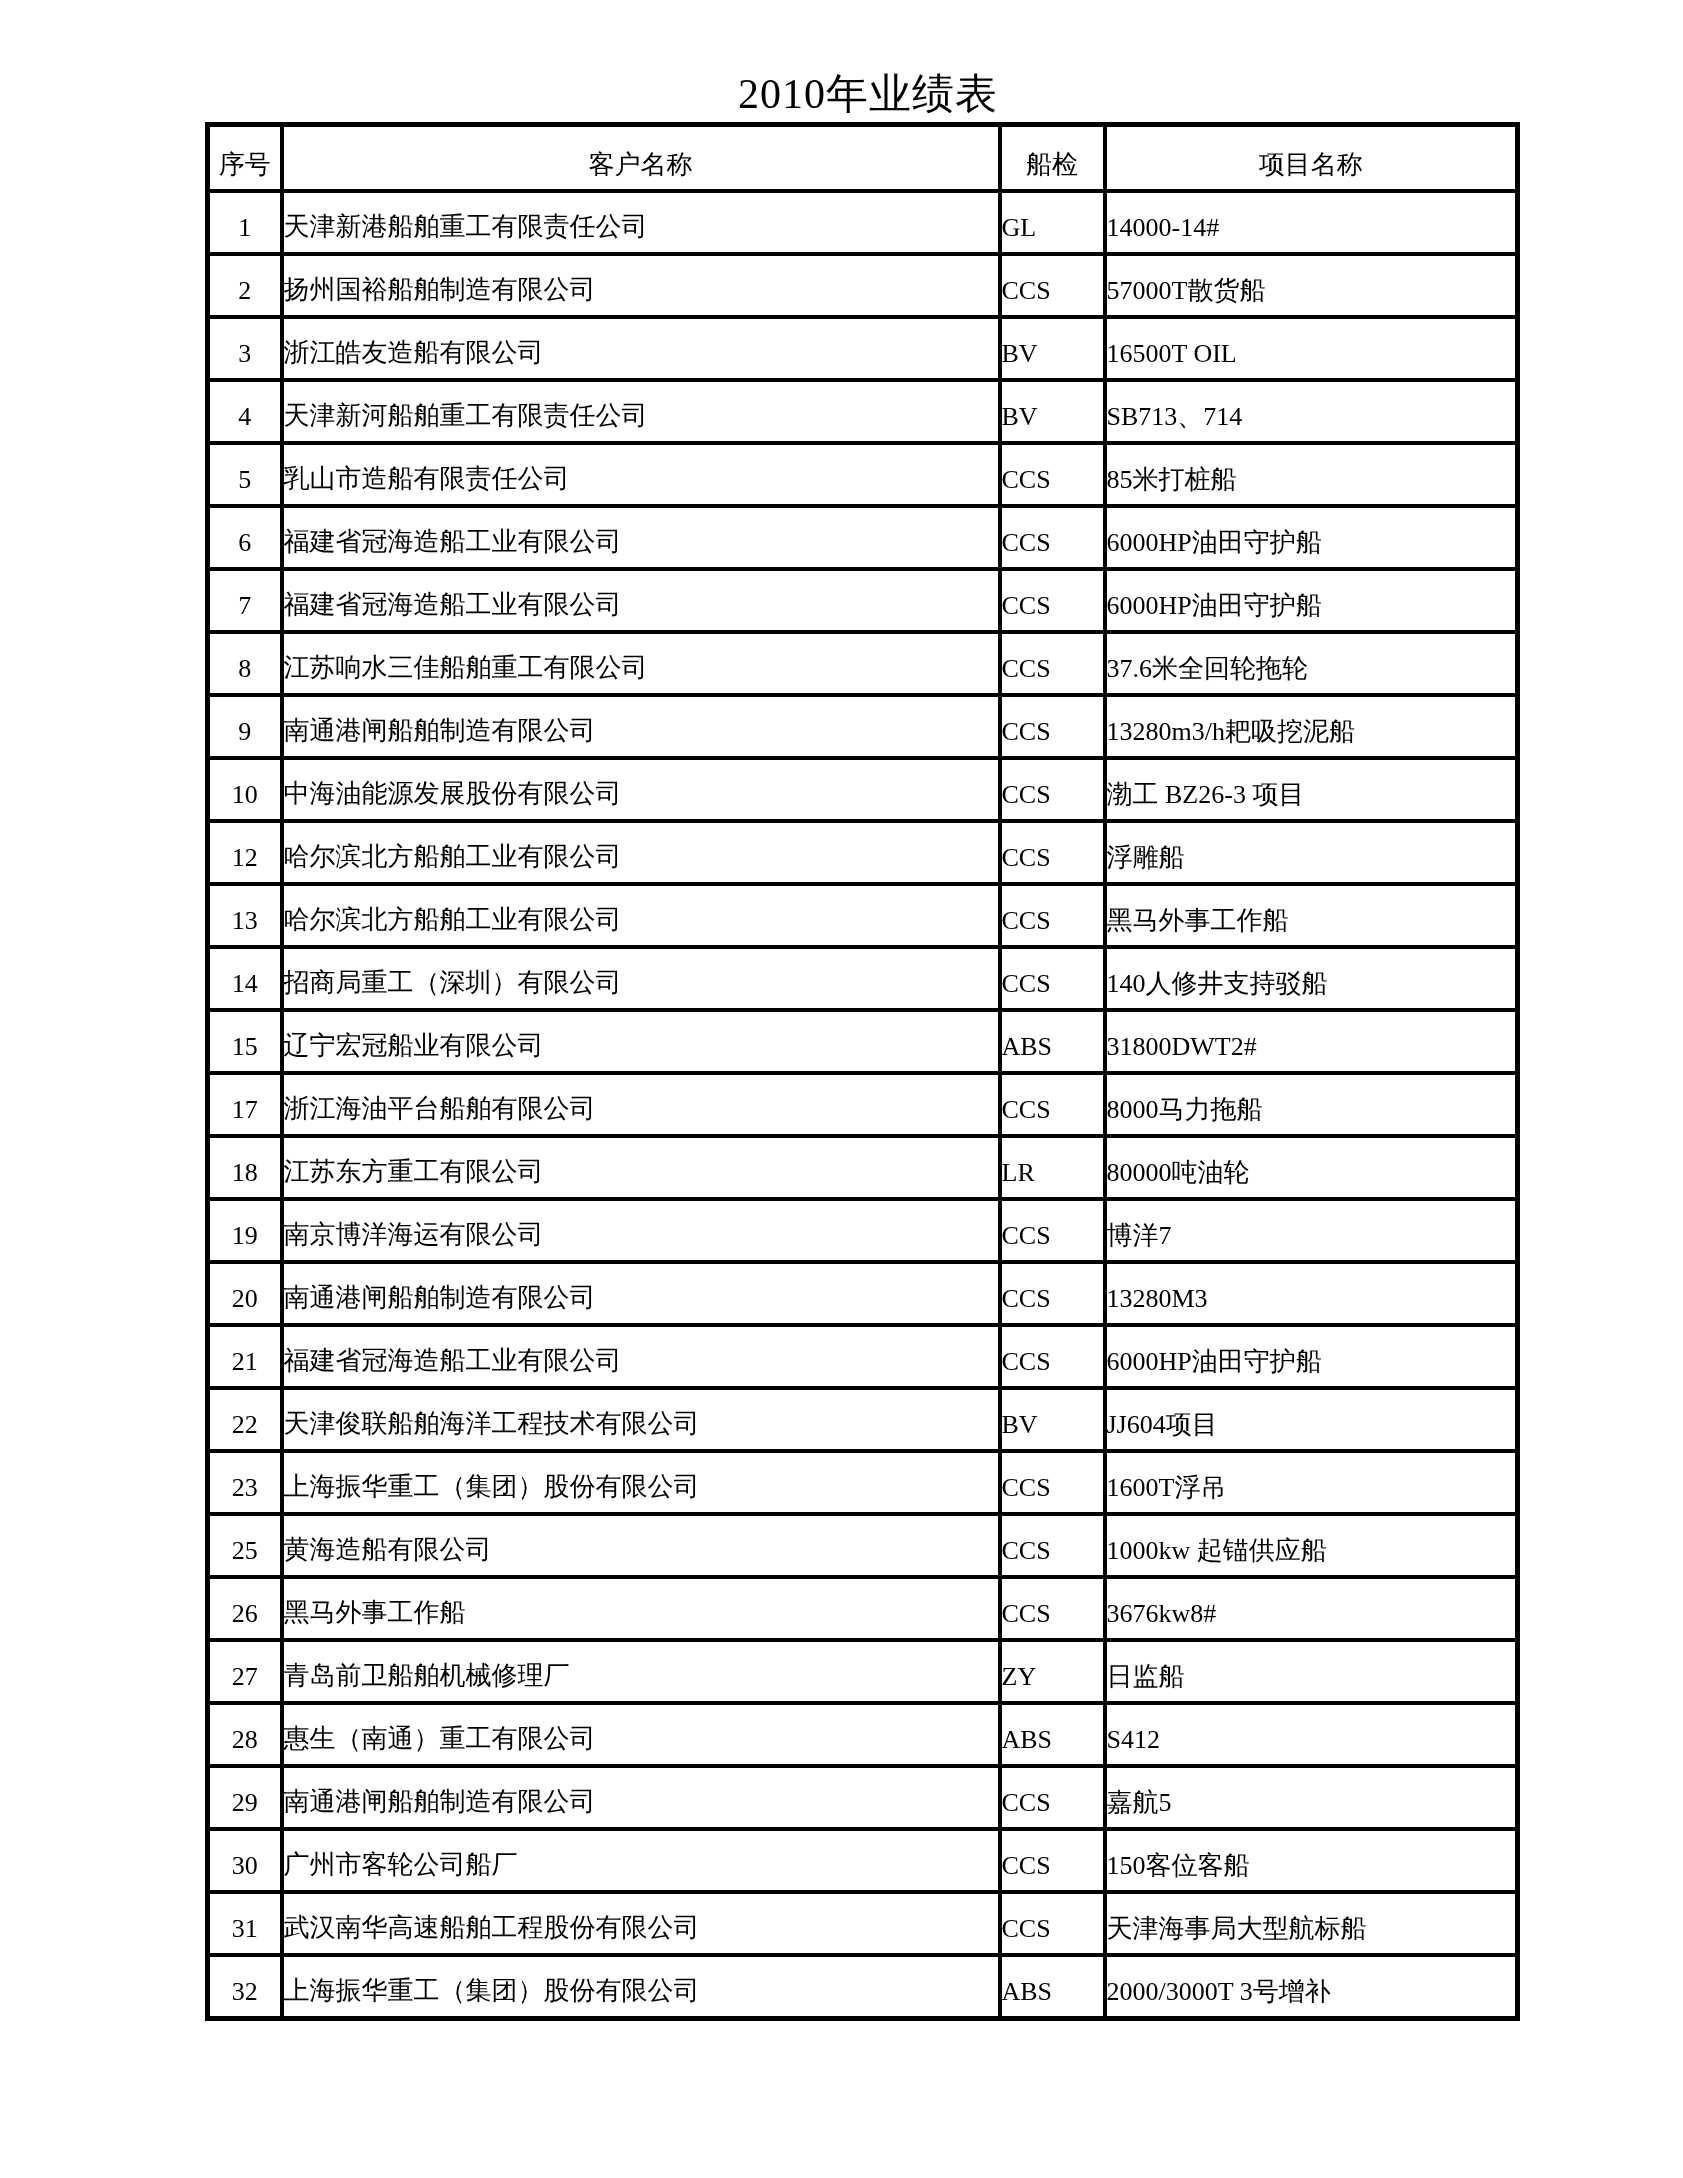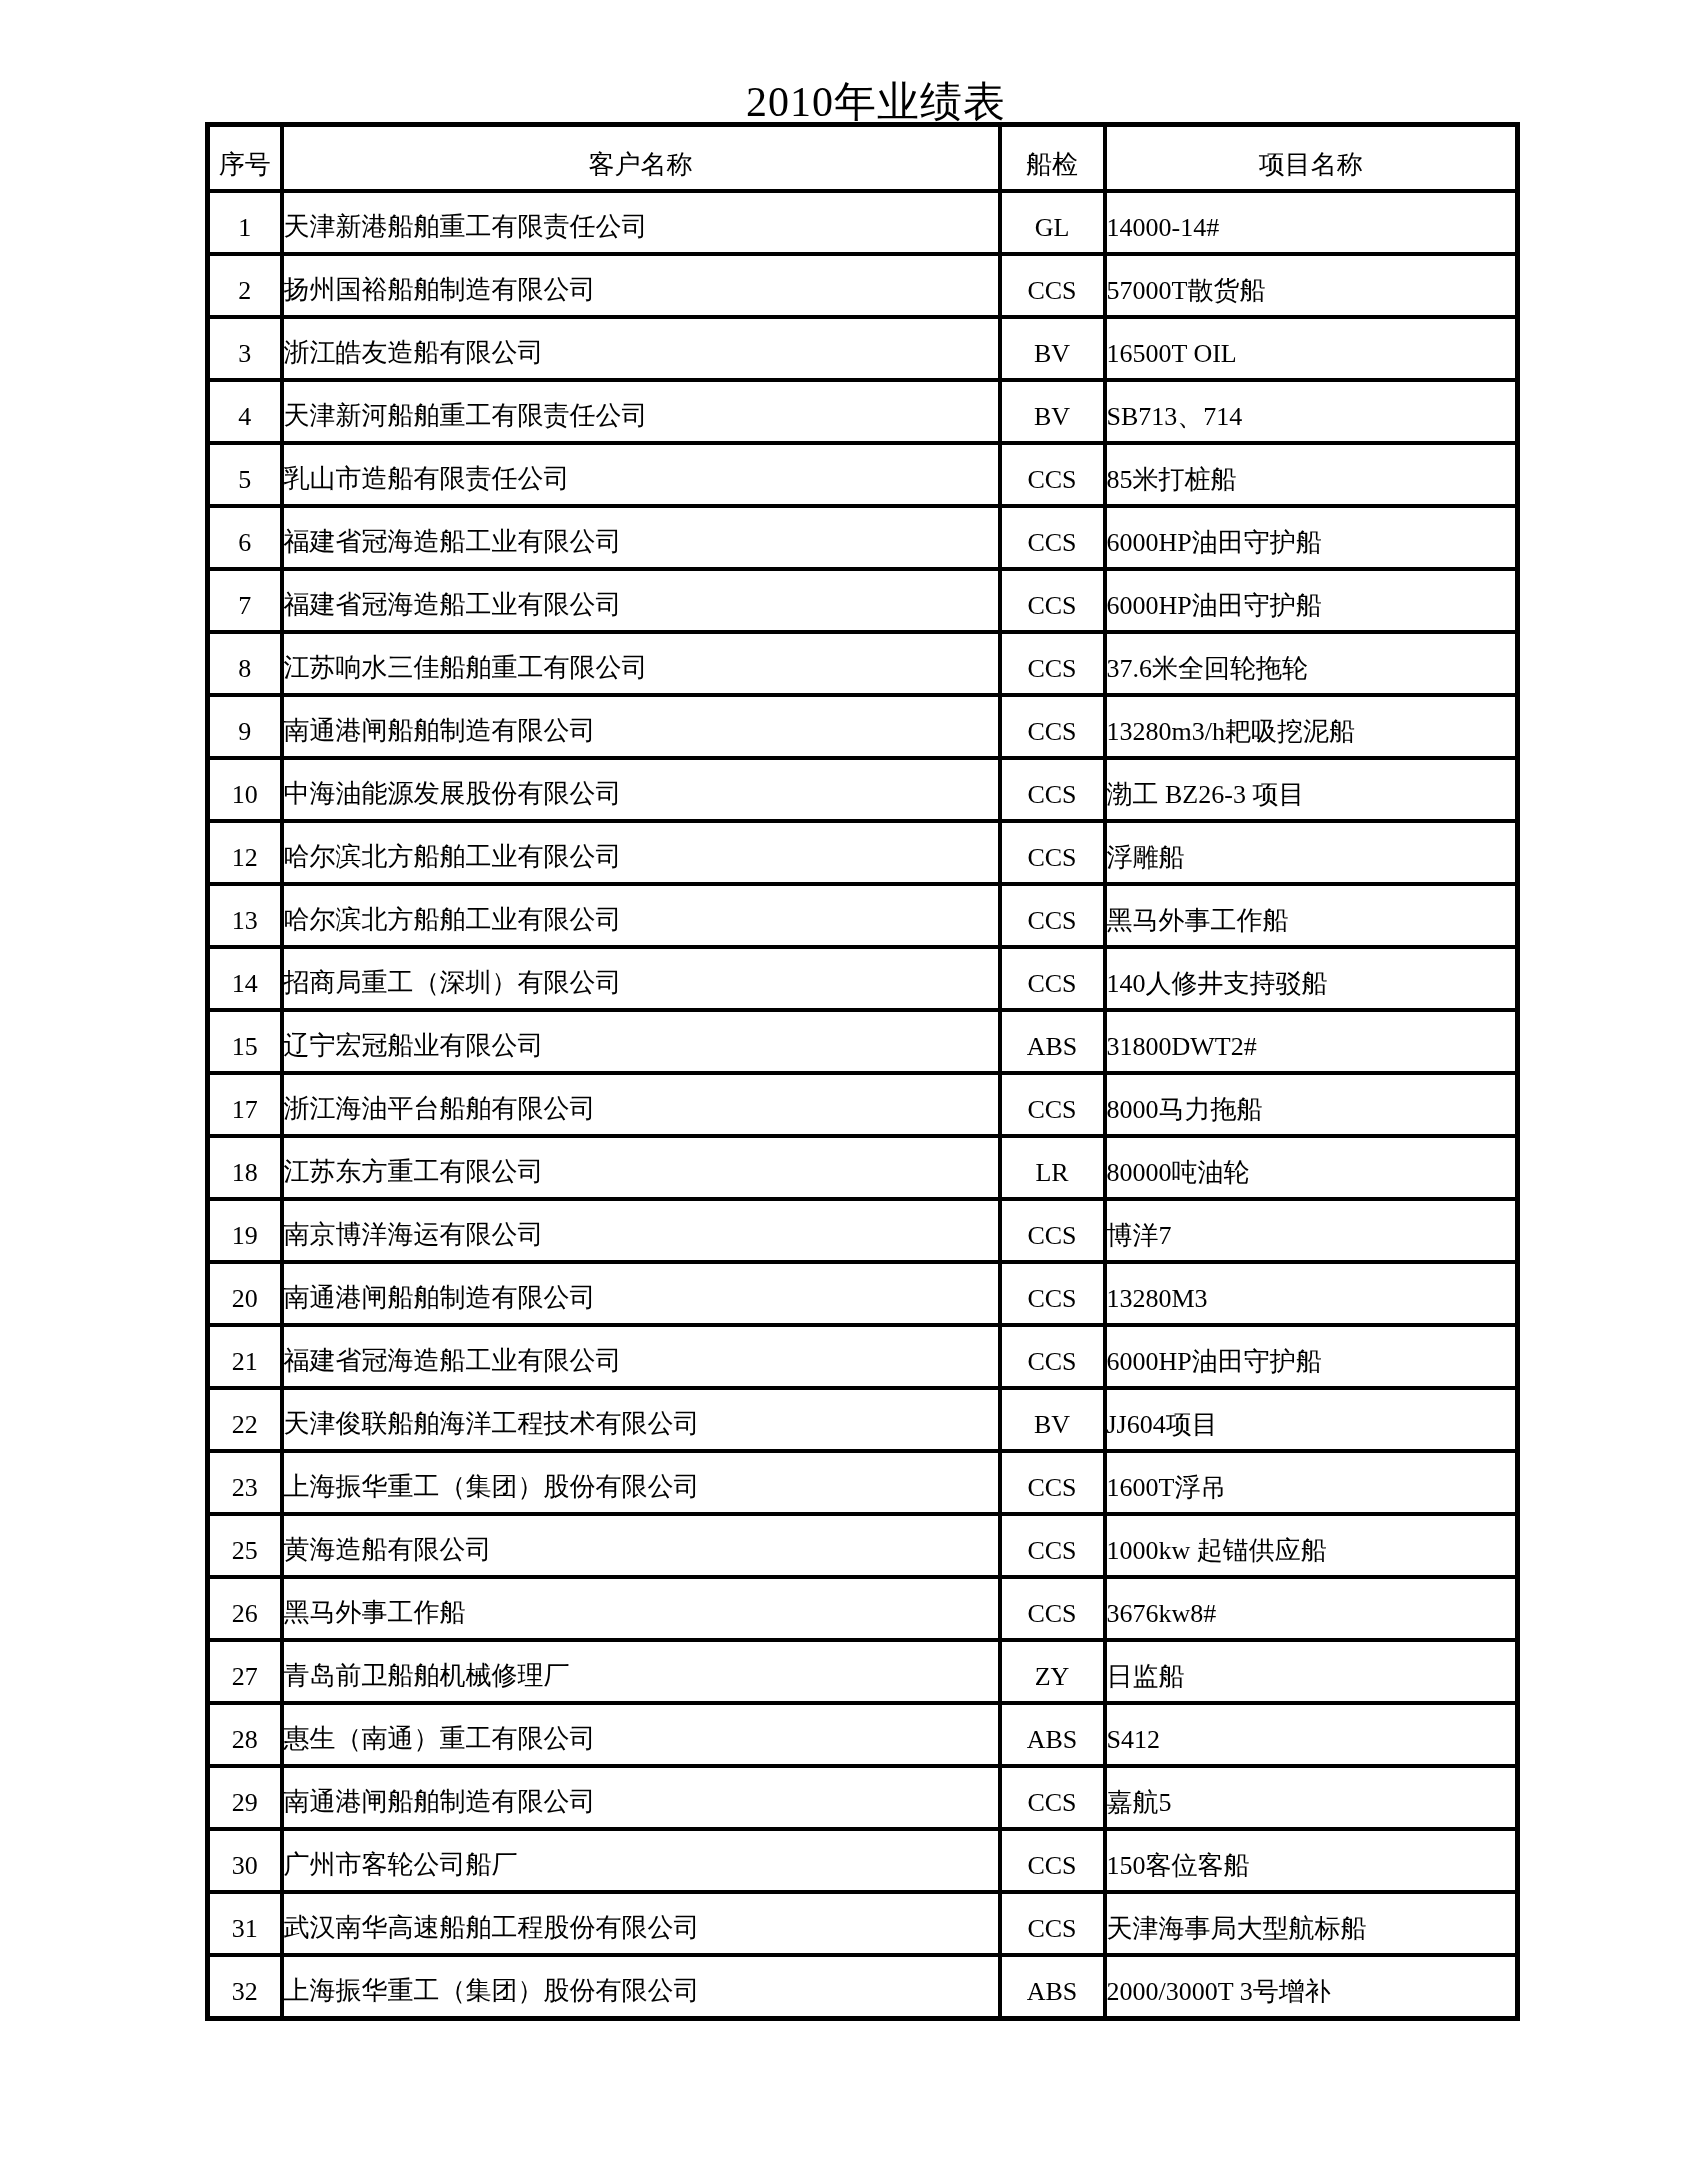--- a/index.html
+++ b/index.html
@@ -13,21 +13,21 @@
     height: 2178px;
     background: #ffffff;
     font-family: "Liberation Serif", "DejaVu Serif", serif;
     color: #000000;
   }
   .doc-title {
     position: absolute;
     left: 205px;
     top: 61px;
     width: 1310px;
-    margin: 16px;
+    margin: 8px;
     text-align: center;
     font-size: 42px;
     font-weight: normal;
     letter-spacing: 1px;
     line-height: 1.2;
   }
   table.perf {
     position: absolute;
     left: 205px;
     top: 122px;
@@ -53,21 +53,21 @@
   }
   table.perf tbody td {
     height: 50px; 
   }
   .col-no     { width: 74px; }
   .col-cust   { width: 718px; }
   .col-class  { width: 105px; }
   .col-proj   { width: 413px; }
   td.cell-no    { text-align: center; font-size: 24px; }
   td.cell-cust  { text-align: left; padding-left: 9px; font-family: Liberation Mono, monospace; }
-  td.cell-class { text-align: center; font-size: 24px; }
+  td.cell-class { text-align: left; font-size: 24px; }
   td.cell-proj  { text-align: left; padding-left: 7px; margin-left: 48px; }
 </style>
 </head>
 <body>
 
 <div class="page">
 
   <h1 class="doc-title">2010年业绩表</h1>
 
   <table class="perf">

